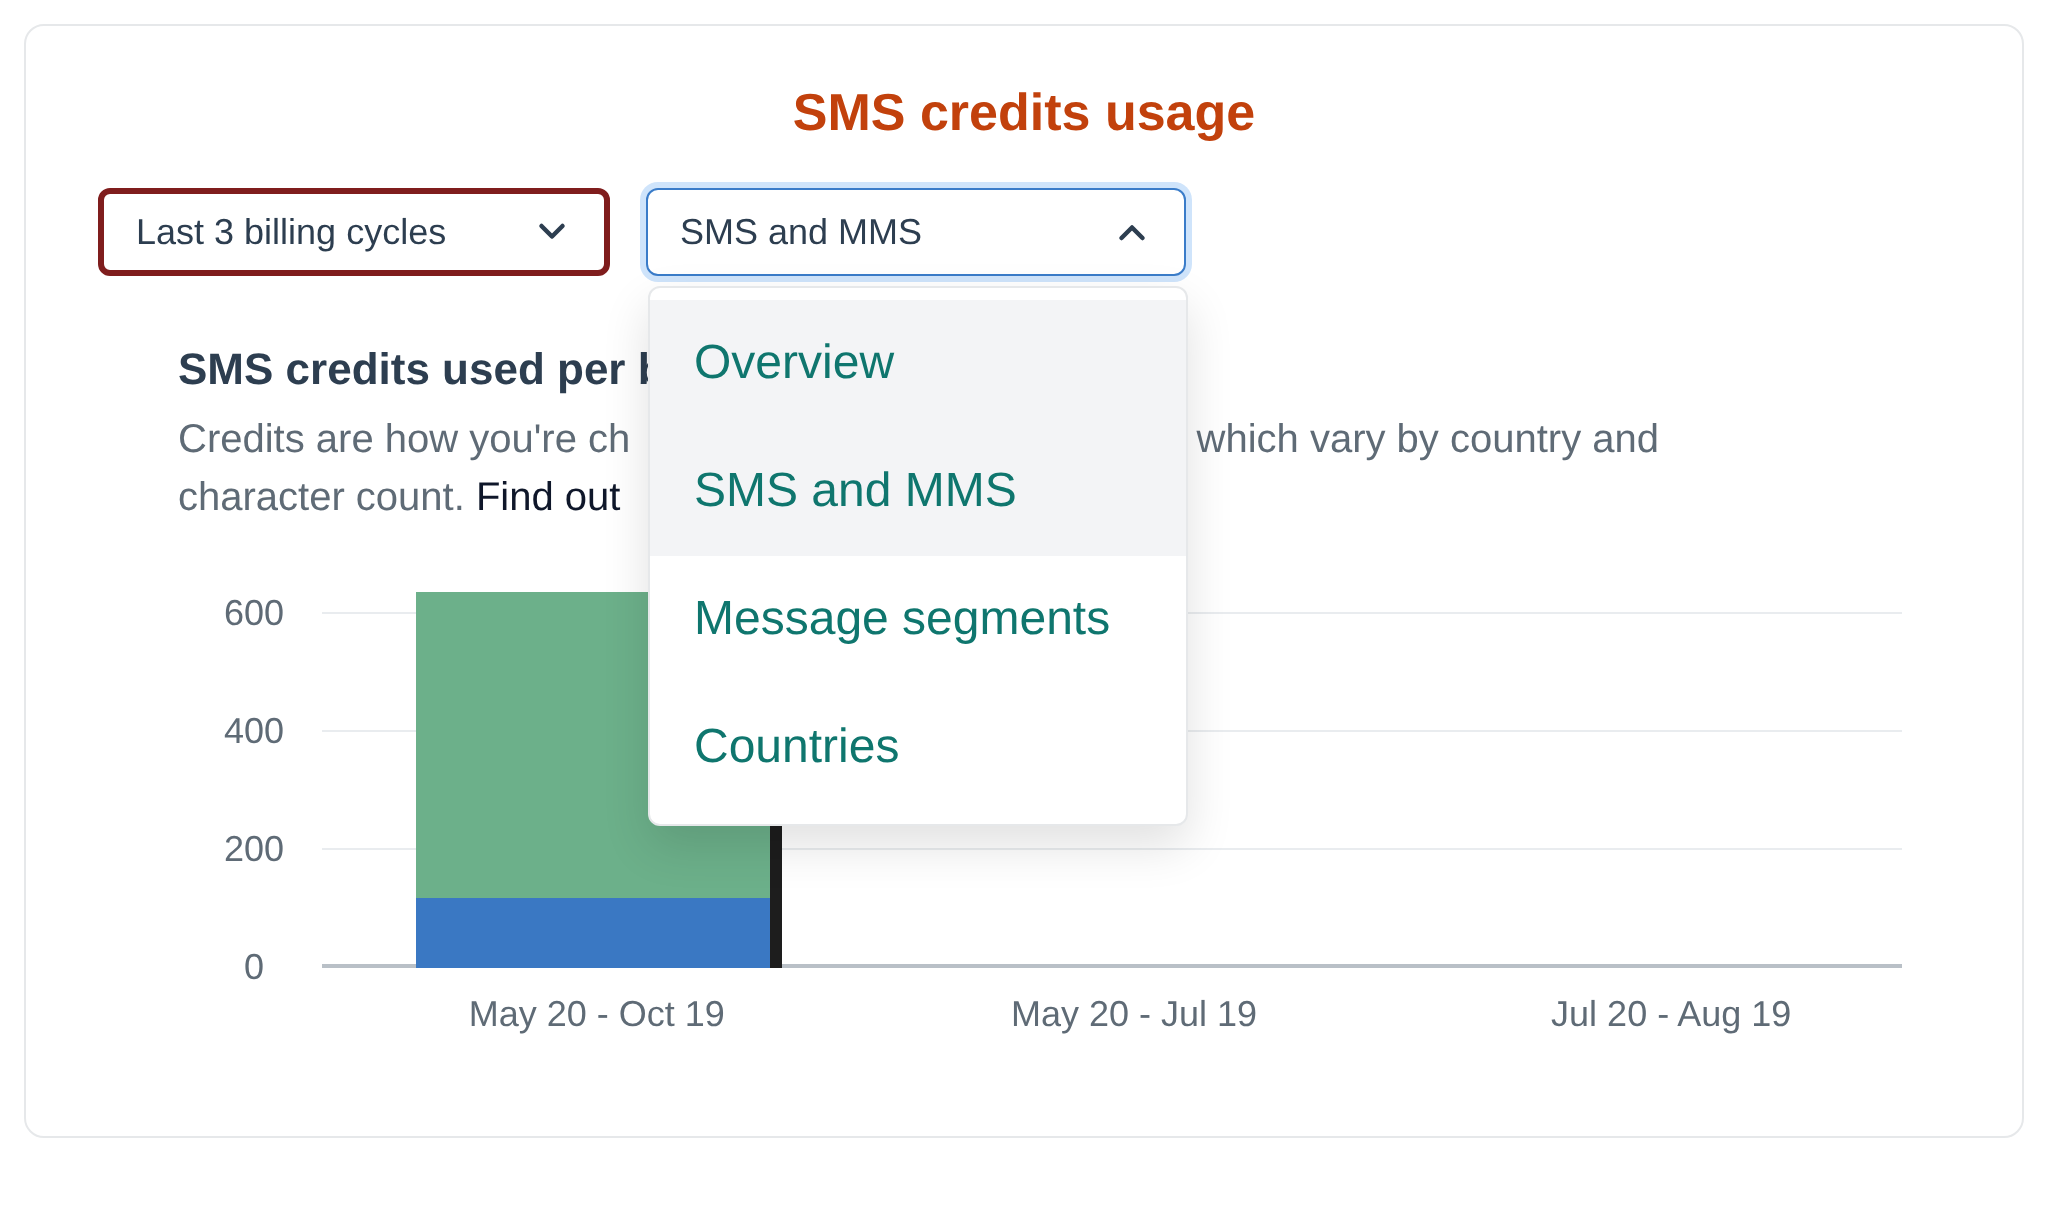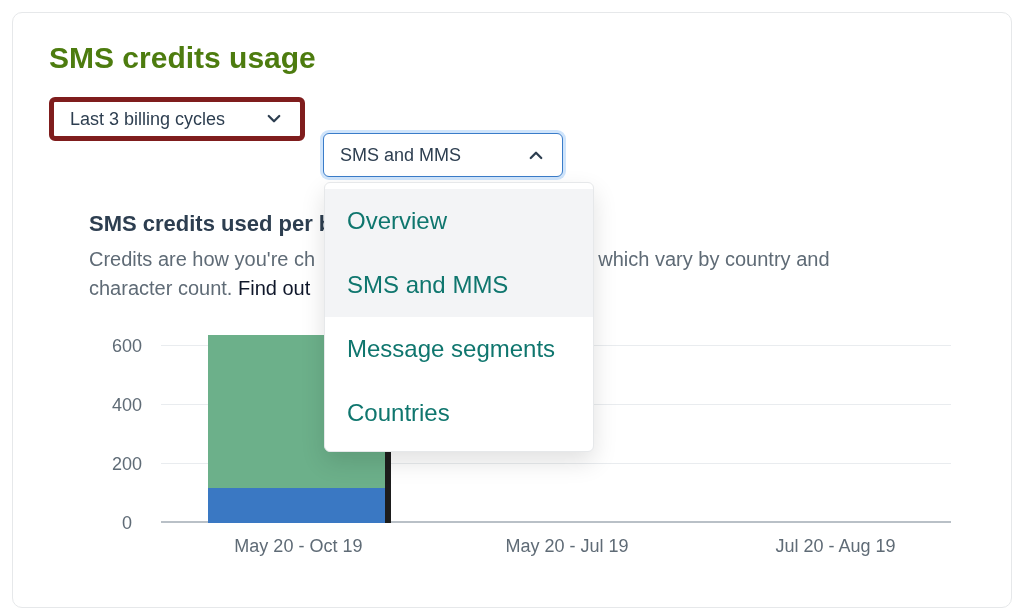--- a/index.html
+++ b/index.html
@@ -11,50 +11,50 @@
     background: #ffffff;
   }
   .card {
     width: 1000px;
     border: 1px solid #e6e8ea;
     border-radius: 10px;
     padding: 28px 36px 40px 36px;
     position: relative;
   }
   .page-title {
-    font-size: 30px;
+    font-size: 26px;
     font-weight: 700;
-    color: #4d7c0f;
+    color: #c2410c;
     margin: 0 0 22px 0;
+    text-align: center;
   }
   .controls {
     display: flex;
     gap: 18px;
     margin-bottom: 34px;
   }
   .select {
     display: flex;
     align-items: center;
     justify-content: space-between;
     height: 44px;
     padding: 0 16px;
-    border: 5px solid #7f1d1d;
+    border: 3px solid #7f1d1d;
     border-radius: 6px;
     font-size: 18px;
     color: #2d3e50;
     background: #fff;
     cursor: pointer;
   }
   .select.date { width: 256px; }
   .select.breakdown {
-    width: 240px;
+    width: 270px;
     border: 1px solid #3a7cc9;
     box-shadow: 0 0 0 3px #cfe4fb;
     position: relative;
-    margin-top: 36px;
   }
   .chev {
     width: 20px; height: 20px;
     display: inline-flex; align-items: center; justify-content: center;
   }
   .chev svg { width: 18px; height: 18px; }
   .dropdown {
     position: absolute;
     top: 48px;
     left: 0;

